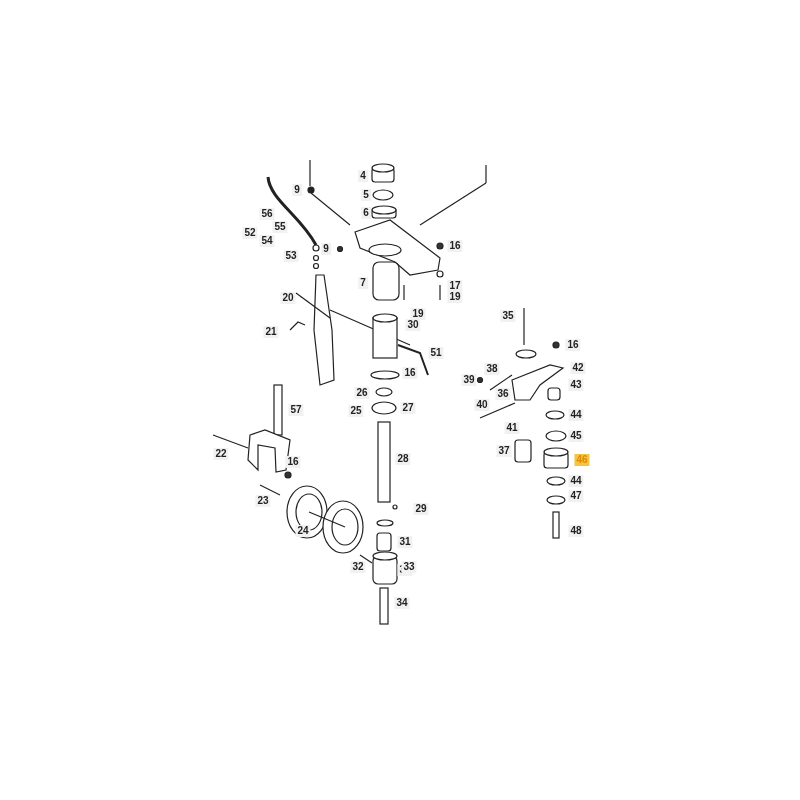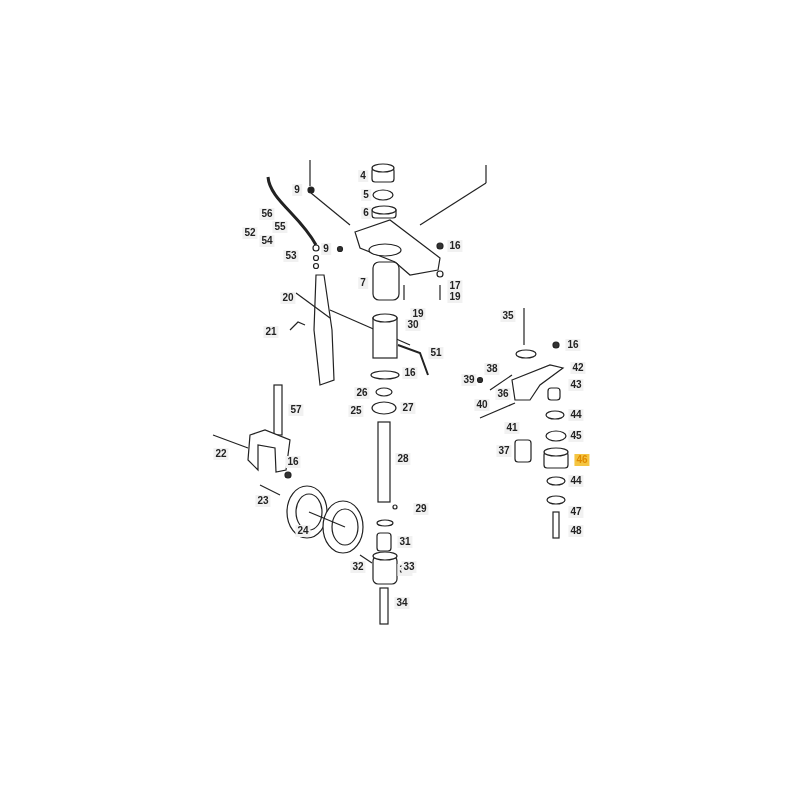--- a/index.html
+++ b/index.html
@@ -141,21 +141,21 @@
     <div class="lbl" style="left: 576px; top: 415px;">44</div>
     <div class="lbl" style="left: 512px; top: 428px;">41</div>
     <div class="lbl" style="left: 576px; top: 436px;">45</div>
     <div class="lbl" style="left: 221px; top: 454px;">22</div>
     <div class="lbl" style="left: 504px; top: 451px;">37</div>
     <div class="lbl" style="left: 403px; top: 459px;">28</div>
     <div class="lbl hl" style="left: 582px; top: 460px;">46</div>
     <div class="lbl" style="left: 293px; top: 462px;">16</div>
     <div class="lbl" style="left: 576px; top: 481px;">44</div>
     <div class="lbl" style="left: 263px; top: 501px;">23</div>
-    <div class="lbl" style="left: 576px; top: 512px;">47</div>
+    <div class="lbl" style="left: 576px; top: 496px;">47</div>
     <div class="lbl" style="left: 421px; top: 509px;">29</div>
     <div class="lbl" style="left: 405px; top: 523px; margin-top: 47px;">30</div>
     <div class="lbl" style="left: 576px; top: 531px;">48</div>
     <div class="lbl" style="left: 405px; top: 542px;">31</div>
     <div class="lbl" style="left: 303px; top: 531px;">24</div>
     <div class="lbl" style="left: 358px; top: 567px;">32</div>
     <div class="lbl" style="left: 409px; top: 567px;">33</div>
     <div class="lbl" style="left: 402px; top: 603px;">34</div>
   </div>
 

